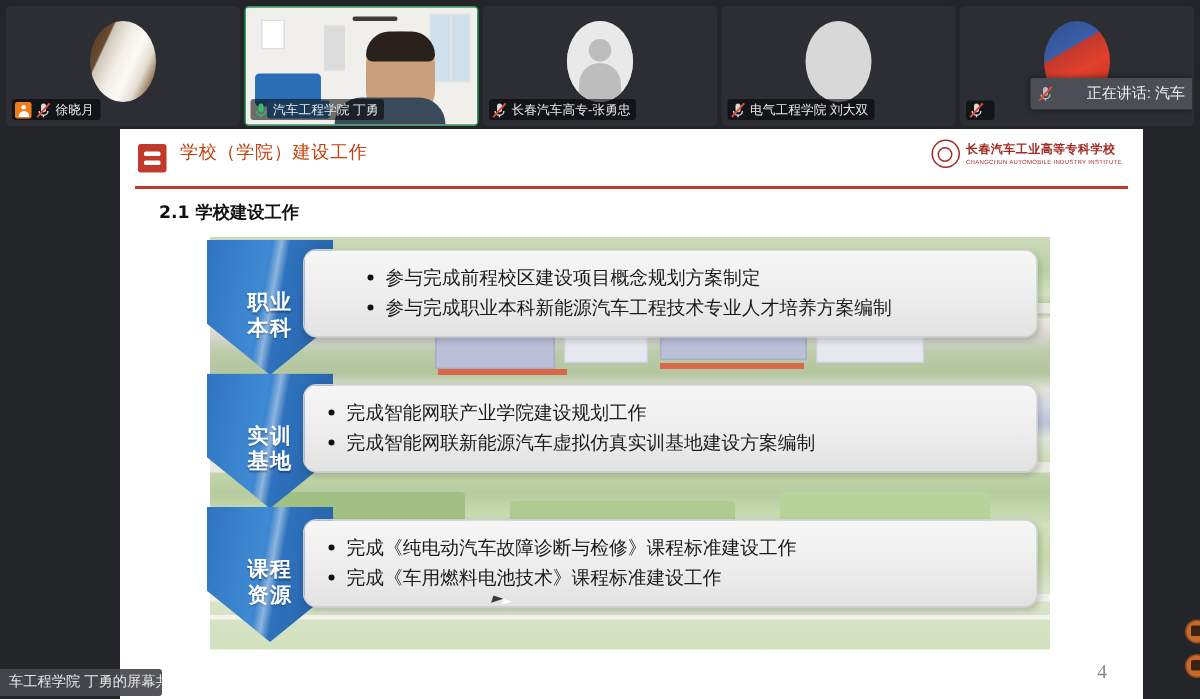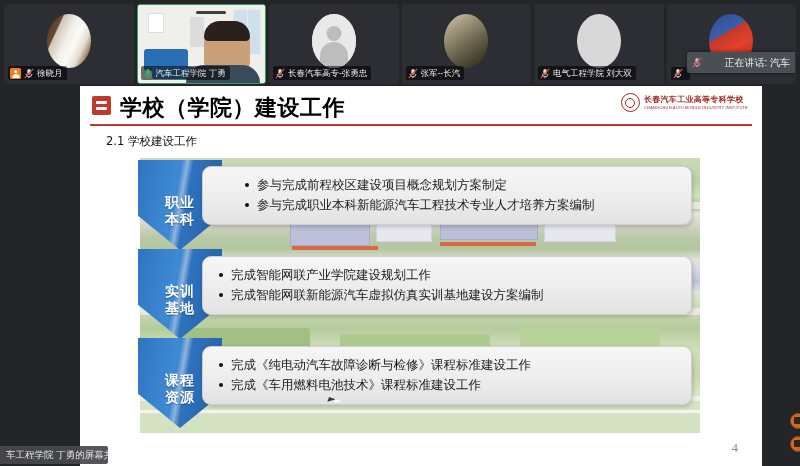--- a/index.html
+++ b/index.html
@@ -119,42 +119,42 @@
     position:absolute;left:12px;top:10px;width:19px;height:19px;
     background:#c0392b;border-radius:2px;
   }
   .hdr-icon:before,.hdr-icon:after{
     content:"";position:absolute;left:4px;width:11px;height:2.5px;background:#fff;border-radius:1px;
   }
   .hdr-icon:before{top:5px;}
   .hdr-icon:after{top:11px;}
   .hdr-title{
     position:absolute;left:40px;top:7px;
-    font-size:22px;font-weight:bold;color:#000000;letter-spacing:.5px;
+    font-size:12px;font-weight:normal;color:#c2410c;letter-spacing:.5px;
     font-family:"DejaVu Sans","Liberation Sans",sans-serif;
   }
   .logo{
     position:absolute;right:14px;top:7px;display:flex;align-items:center;gap:4px;
   }
   .logo-mark{
     width:17px;height:17px;border-radius:50%;border:1.5px solid #a32b25;
     position:relative;background:#fff;flex:0 0 auto;
   }
   .logo-mark:after{
     content:"";position:absolute;left:50%;top:50%;transform:translate(-50%,-50%);
     width:8px;height:8px;border-radius:50%;border:1px solid #a32b25;
   }
   .logo-txt-cn{font-size:8px;font-weight:bold;color:#a32b25;line-height:10px;letter-spacing:.3px;
     font-family:"DejaVu Sans","Liberation Sans",sans-serif;}
   .logo-txt-en{font-size:4px;color:#a32b25;line-height:6px;letter-spacing:.2px;}
   .hdr-rule{
     position:absolute;left:10px;right:10px;top:38px;height:2px;background:#c0392b;
   }
   .subtitle{
-    position:absolute;left:26px;top:48px;font-size:11.5px;font-weight:normal;color:#111;
+    position:absolute;left:26px;top:48px;font-size:11.5px;font-weight:bold;color:#111;
     font-family:"DejaVu Sans","Liberation Sans",sans-serif;
   }
   
   .campus{
     position:absolute;left:60px;top:72px;width:560px;height:275px;
     background:
       linear-gradient(180deg,#c9d9b6 0%,#b9cfa2 8%,#cfe0bb 14%,#9fbf86 18%,#e9e6dd 20%,#d7d4cd 24%,#b9c9a6 28%,
         #aec499 33%,#e3e0d8 37%,#cfd6e6 41%,#b9c2d8 45%,#dfe4d6 49%,#c7d8ae 55%,#b3c99a 62%,
         #cfe0b8 70%,#c2d7a7 78%,#d8e4c8 86%,#cfe0bb 100%);
     opacity:.95;
@@ -294,34 +294,20 @@
         <svg class="ic" viewBox="0 0 12 13">
           <rect x="4" y="1" width="4" height="7" rx="2" fill="#d9d9d9"></rect>
           <path d="M2.5 7 a3.5 3.5 0 0 0 7 0" stroke="#d9d9d9" stroke-width="1.1" fill="none"></path>
           <line x1="6" y1="10" x2="6" y2="12" stroke="#d9d9d9" stroke-width="1.1"></line>
           <line x1="1" y1="12" x2="11" y2="1" stroke="#e04b3a" stroke-width="1.6"></line>
         </svg>
         <span class="nm">长春汽车高专-张勇忠</span>
       </div>
     </div>
 
-    <div class="tile">
-      <div class="avatar">
-          <div class="av-photo"></div>
-        </div>
-      <div class="namebar">
-        <svg class="ic" viewBox="0 0 12 13">
-          <rect x="4" y="1" width="4" height="7" rx="2" fill="#d9d9d9"></rect>
-          <path d="M2.5 7 a3.5 3.5 0 0 0 7 0" stroke="#d9d9d9" stroke-width="1.1" fill="none"></path>
-          <line x1="6" y1="10" x2="6" y2="12" stroke="#d9d9d9" stroke-width="1.1"></line>
-          <line x1="1" y1="12" x2="11" y2="1" stroke="#e04b3a" stroke-width="1.6"></line>
-        </svg>
-        <span class="nm">张军--长汽</span>
-      </div>
-    </div>
 
     <div class="tile">
       <div class="avatar">
           <div class="av-person"></div>
         </div>
       <div class="namebar">
         <svg class="ic" viewBox="0 0 12 13">
           <rect x="4" y="1" width="4" height="7" rx="2" fill="#d9d9d9"></rect>
           <path d="M2.5 7 a3.5 3.5 0 0 0 7 0" stroke="#d9d9d9" stroke-width="1.1" fill="none"></path>
           <line x1="6" y1="10" x2="6" y2="12" stroke="#d9d9d9" stroke-width="1.1"></line>

